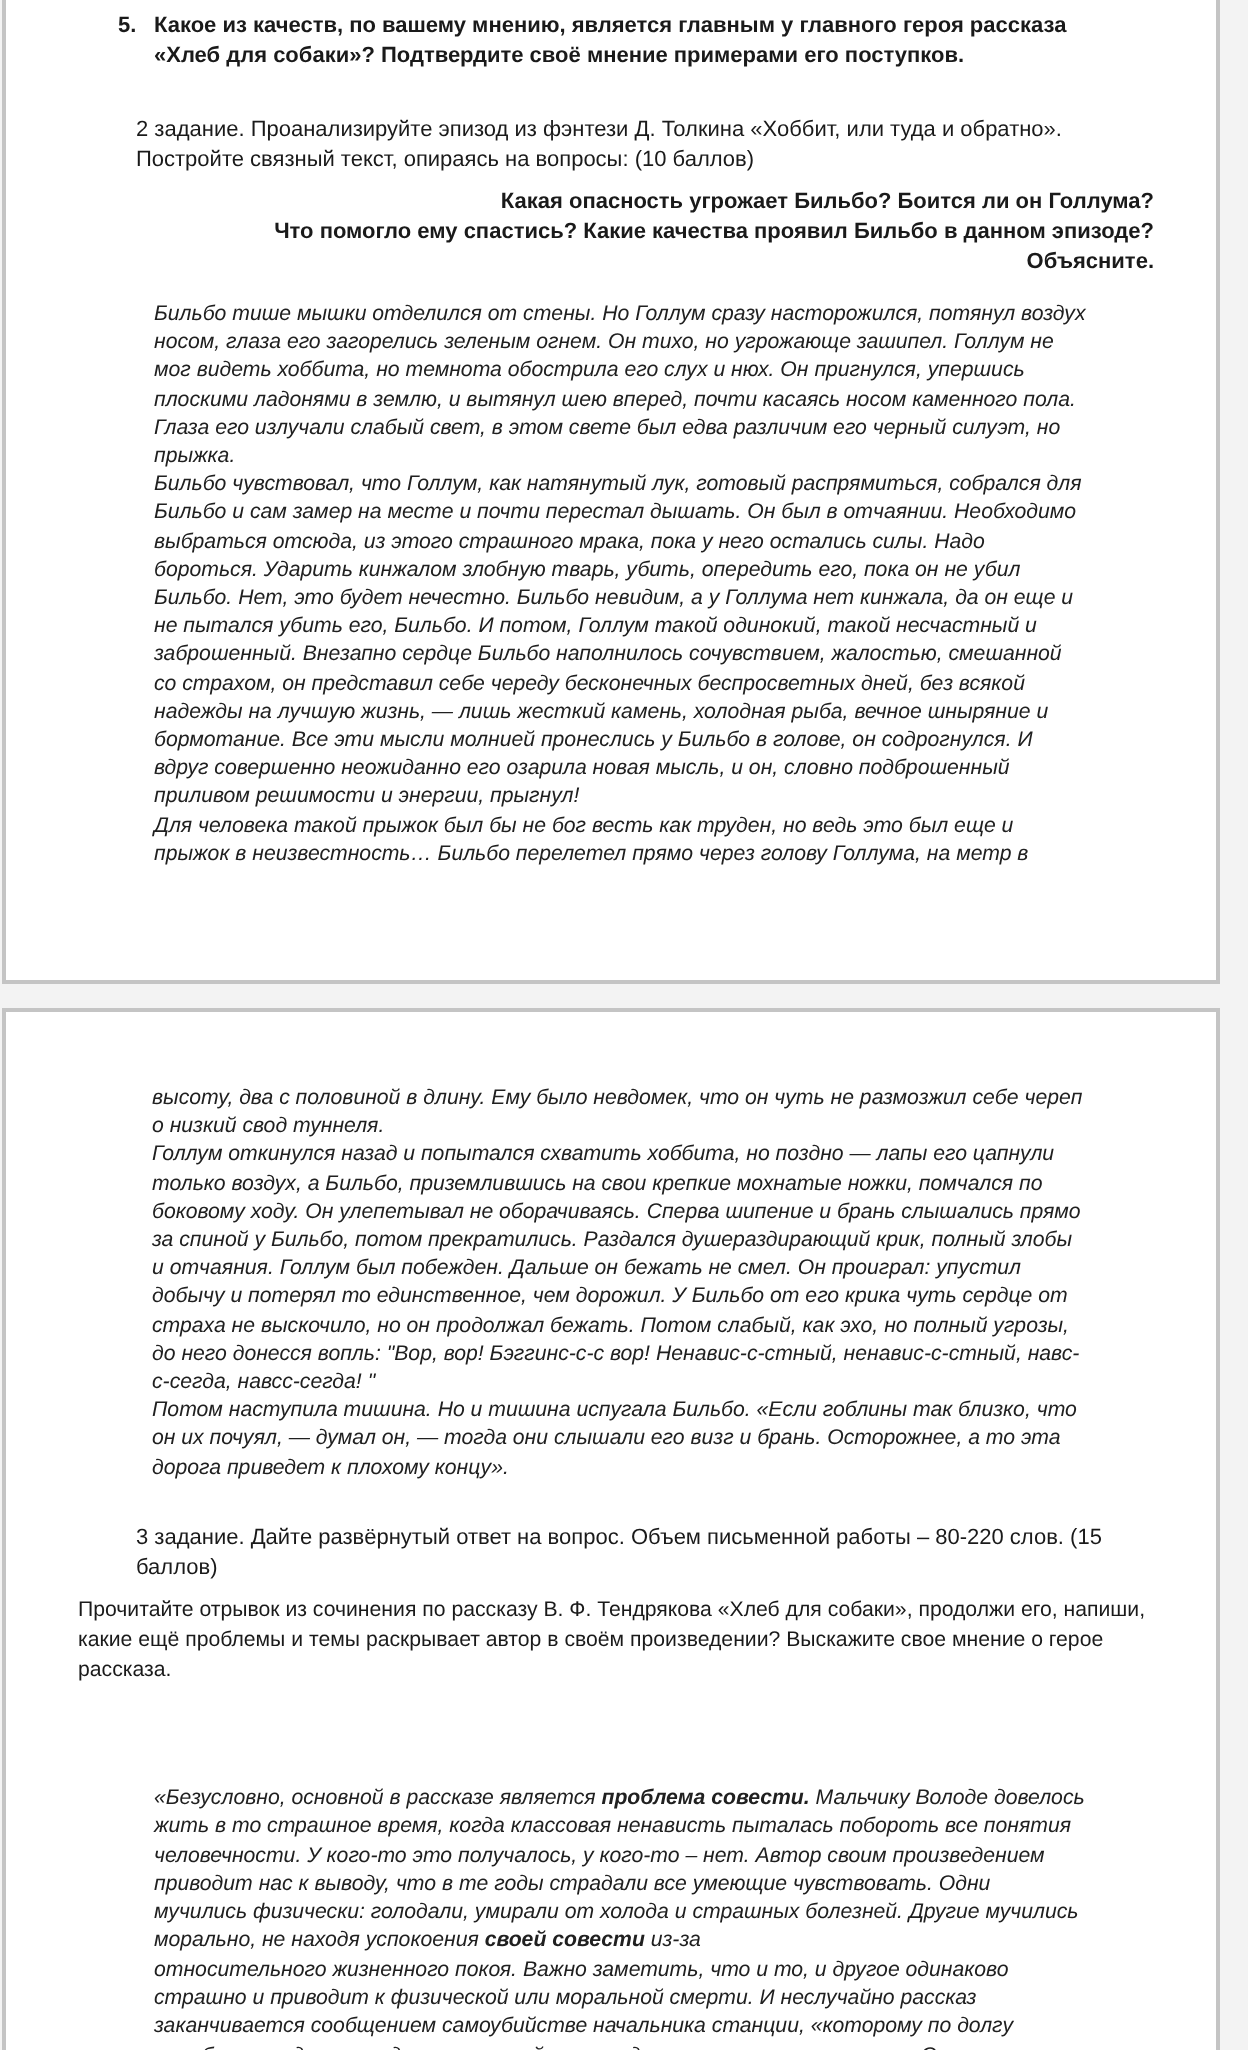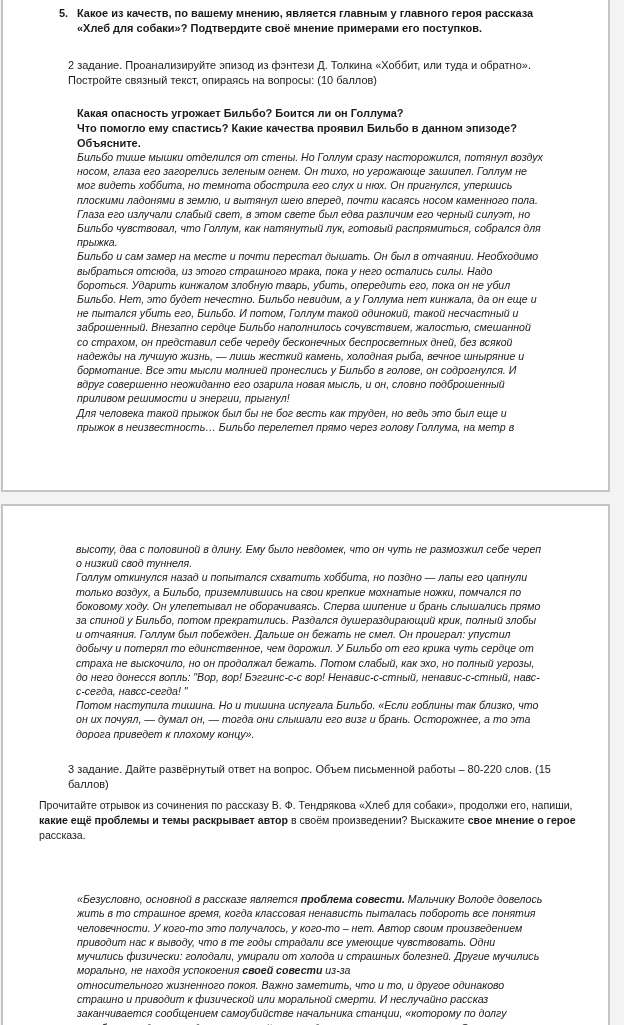--- a/index.html
+++ b/index.html
@@ -25,53 +25,53 @@
   .q5 .num { position:absolute; left:20px; top:0; }
   .q5 .txt { position:absolute; left:38px; top:0; width:480px; }
 
   .task-head { font-weight:normal; font-size:11px; line-height:15px;margin-left:29px; }
   .sub-q { font-weight:bold; font-size:11px; line-height:15px; }
 
   .story { font-style:italic; font-size:10.6px; line-height:14.2px; color:#202020; }
   .story p { margin:0; }
 
   .intro { font-size:10.6px; line-height:15px; }
-  .intro b { font-weight:bold; }
+  .intro b { font-weight:normal; }
   .essay { font-style:italic; font-size:10.6px; line-height:14.3px; color:#202020; }
   .essay b { font-weight:bold; }
 </style>
 </head>
 <body>
 
 <div class="page" id="page1">
 
   <div class="abs q5">
     <span class="num">5.</span>
     <span class="txt">Какое из качеств, по вашему мнению, является главным у главного героя рассказа «Хлеб для собаки»? Подтвердите своё мнение примерами его поступков.</span>
   </div>
 
   <div class="abs task-head" style="left:36px; top:60px; width:560px;">
     <div>2 задание. Проанализируйте эпизод из фэнтези Д. Толкина «Хоббит, или туда и обратно».</div>
     <div>Постройте связный текст, опираясь на вопросы: (10 баллов)</div>
   </div>
 
-  <div class="abs sub-q" style="left:74px; top:108px; width:500px;">
+  <div class="abs sub-q" style="left:74px; top:96px; width:500px;text-align:right;">
     <div>Какая опасность угрожает Бильбо? Боится ли он Голлума?</div>
     <div>Что помогло ему спастись? Какие качества проявил Бильбо в данном эпизоде?</div>
     <div>Объясните.</div>
   </div>
 
   <div class="abs story" style="left:74px; top:152px; width:520px;">
     <p>Бильбо тише мышки отделился от стены. Но Голлум сразу насторожился, потянул воздух</p>
     <p>носом, глаза его загорелись зеленым огнем. Он тихо, но угрожающе зашипел. Голлум не</p>
     <p>мог видеть хоббита, но темнота обострила его слух и нюх. Он пригнулся, упершись</p>
     <p>плоскими ладонями в землю, и вытянул шею вперед, почти касаясь носом каменного пола.</p>
     <p>Глаза его излучали слабый свет, в этом свете был едва различим его черный силуэт, но</p>
+    <p>прыжка.</p>
     <p>Бильбо чувствовал, что Голлум, как натянутый лук, готовый распрямиться, собрался для</p>
-    <p>прыжка.</p>
     <p>Бильбо и сам замер на месте и почти перестал дышать. Он был в отчаянии. Необходимо</p>
     <p>выбраться отсюда, из этого страшного мрака, пока у него остались силы. Надо</p>
     <p>бороться. Ударить кинжалом злобную тварь, убить, опередить его, пока он не убил</p>
     <p>Бильбо. Нет, это будет нечестно. Бильбо невидим, а у Голлума нет кинжала, да он еще и</p>
     <p>не пытался убить его, Бильбо. И потом, Голлум такой одинокий, такой несчастный и</p>
     <p>заброшенный. Внезапно сердце Бильбо наполнилось сочувствием, жалостью, смешанной</p>
     <p>со страхом, он представил себе череду бесконечных беспросветных дней, без всякой</p>
     <p>надежды на лучшую жизнь, — лишь жесткий камень, холодная рыба, вечное шныряние и</p>
     <p>бормотание. Все эти мысли молнией пронеслись у Бильбо в голове, он содрогнулся. И</p>
     <p>вдруг совершенно неожиданно его озарила новая мысль, и он, словно подброшенный</p>

